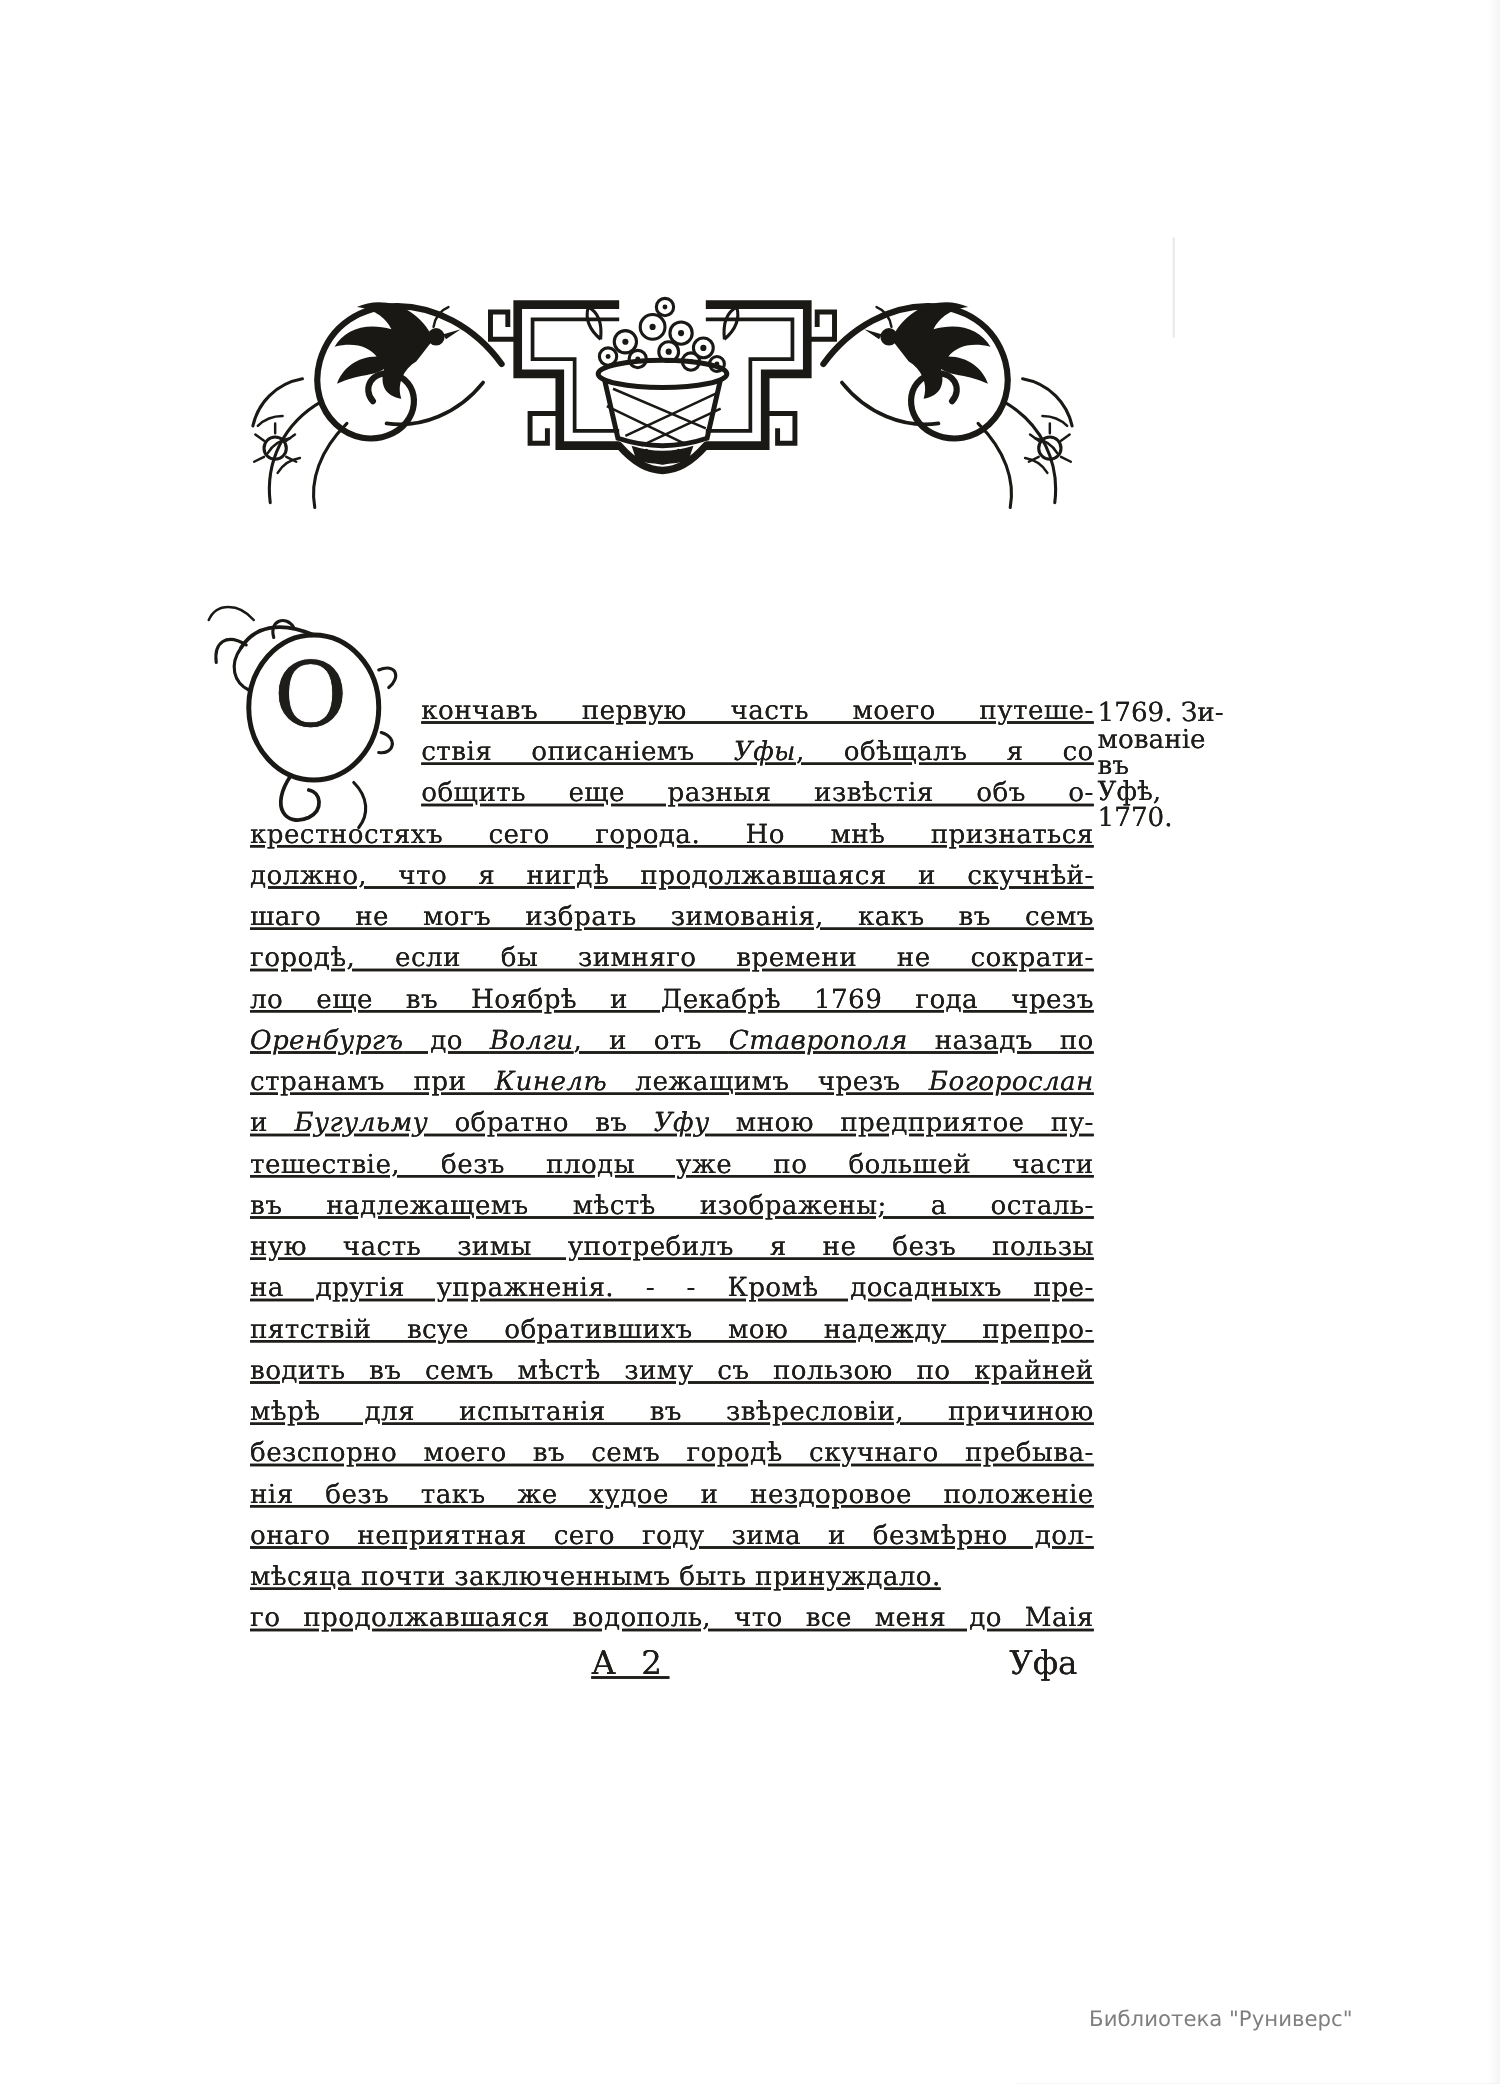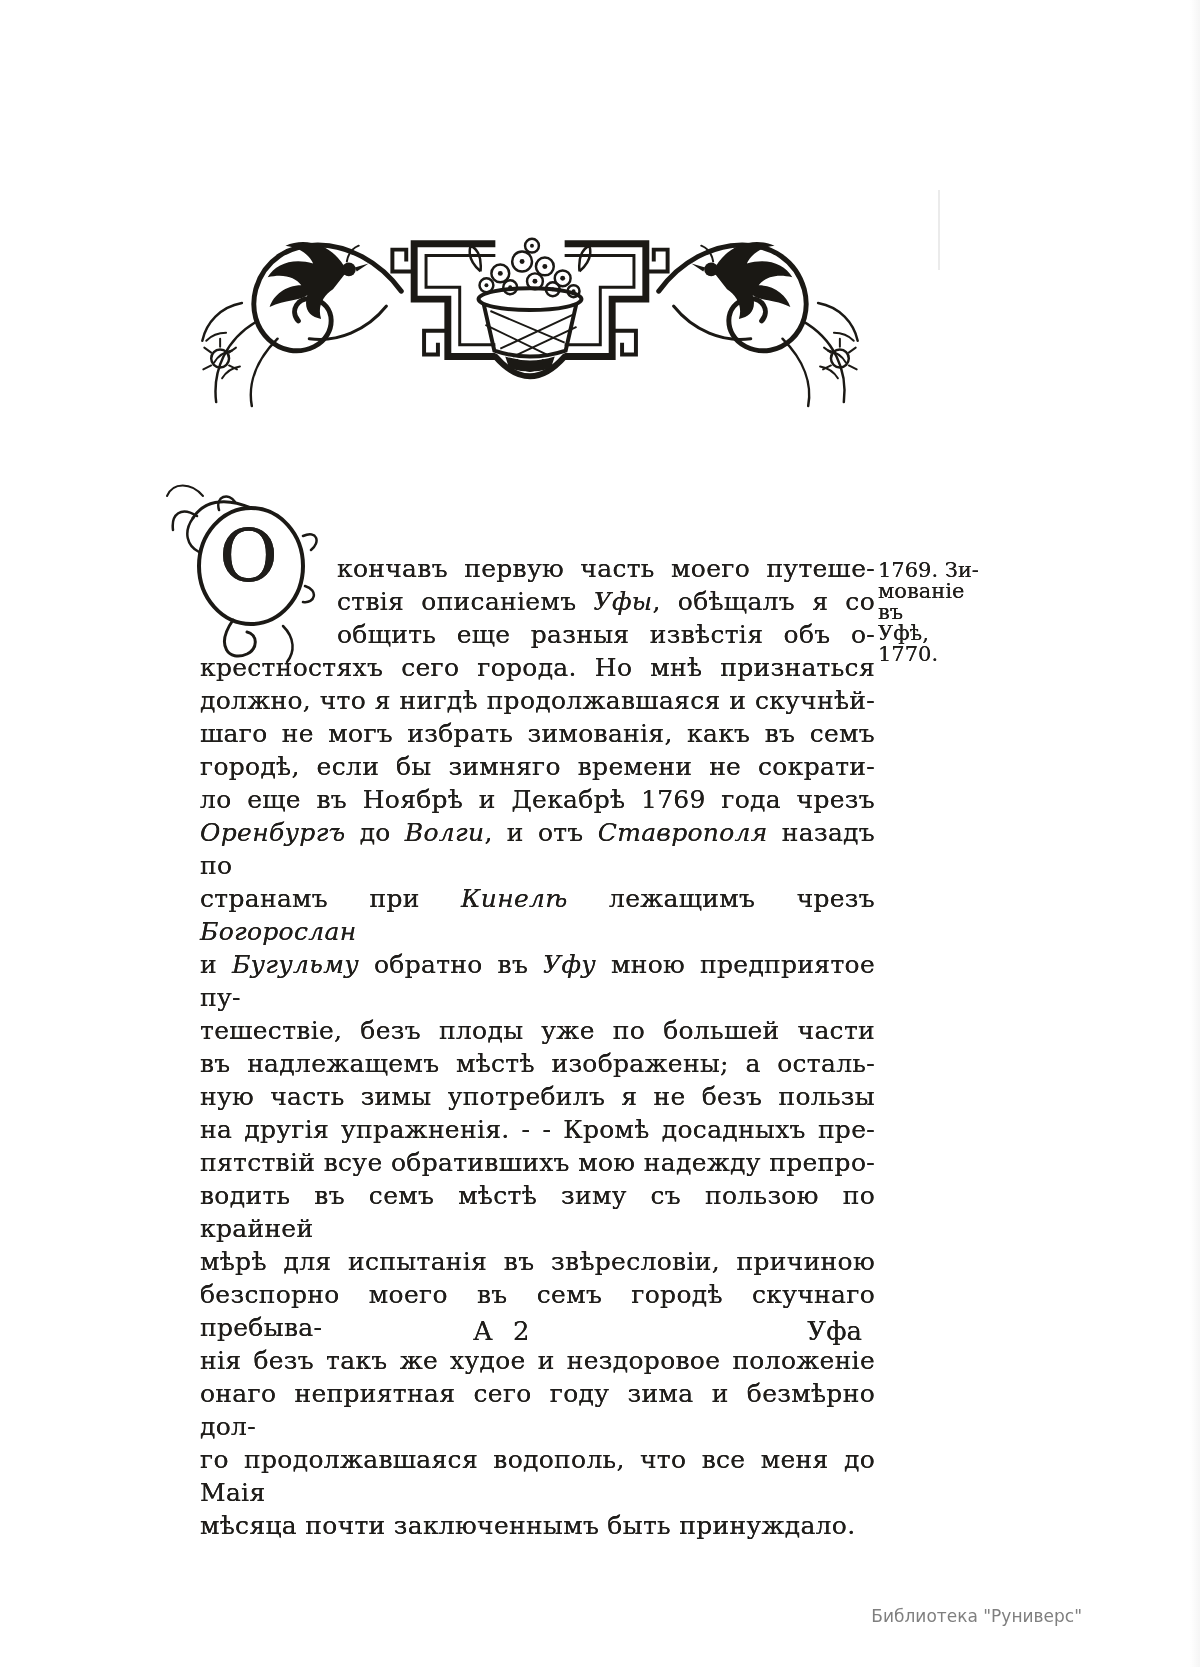--- a/index.html
+++ b/index.html
@@ -19,38 +19,39 @@
   .headpiece{position:absolute;left:195px;top:212px;width:670px;height:198px;}
   .cartouche{position:absolute;left:163px;top:466px;width:170px;height:200px;}
   .drop-letter{
     position:absolute;left:219px;top:520px;
     font-size:72px;line-height:1;color:#1f1d1a;
     text-shadow:0 0 .6px currentColor;
   }
 
   .text-block{
     position:absolute;left:200px;top:552px;width:675px;
-    font-size:25px;line-height:33px;
+    font-size:21px;line-height:33px;
     text-shadow:0 0 .5px currentColor;
     letter-spacing:.3px;
+    text-decoration:underline;
   }
   .line{text-align:justify;text-align-last:justify;}
   .line.indent{margin-left:137px;}
   .line.nojust{text-align-last:left;}
   .it{font-style:italic;}
 
   .margin-note{
     position:absolute;left:878px;top:560px;width:112px;
     font-size:21px;line-height:21px;
     text-shadow:0 0 .4px currentColor;
   }
 
   .footer{position:absolute;left:200px;top:1316px;width:675px;height:36px;
     font-size:26px;text-shadow:0 0 .5px currentColor;}
-  .footer .sig{position:absolute;left:273px;letter-spacing:6px;}
+  .footer .sig{position:absolute;left:273px;letter-spacing:6px;text-decoration:underline;}
   .footer .catch{position:absolute;right:13px;}
 
   .watermark{
     position:absolute;right:118px;top:1606px;
     font-family:"DejaVu Sans","Liberation Sans",sans-serif;
     font-size:17px;color:#7f7f7f;
   }
 </style>
 </head>
 <body>
@@ -162,22 +163,22 @@
       <div class="line"><span>тешествіе, безъ плоды уже по большей части</span></div>
       <div class="line"><span>въ надлежащемъ мѣстѣ изображены; а осталь-</span></div>
       <div class="line"><span>ную часть зимы употребилъ я не безъ пользы</span></div>
       <div class="line"><span>на другія упражненія. - - Кромѣ досадныхъ пре-</span></div>
       <div class="line"><span>пятствій всуе обратившихъ мою надежду препро-</span></div>
       <div class="line"><span>водить въ семъ мѣстѣ зиму съ пользою по крайней</span></div>
       <div class="line"><span>мѣрѣ для испытанія въ звѣресловіи, причиною</span></div>
       <div class="line"><span>безспорно моего въ семъ городѣ скучнаго пребыва-</span></div>
       <div class="line"><span>нія безъ такъ же худое и нездоровое положеніе</span></div>
       <div class="line"><span>онаго неприятная сего году зима и безмѣрно дол-</span></div>
+      <div class="line nojust"><span>мѣсяца почти заключеннымъ быть принуждало.</span></div>
       <div class="line"><span>го продолжавшаяся водополь, что все меня до Маія</span></div>
-      <div class="line nojust"><span>мѣсяца почти заключеннымъ быть принуждало.</span></div>
     </div>
 
   <div class="margin-note">
       <div>1769. Зи-</div>
       <div>мованіе въ</div>
       <div>Уфѣ, 1770.</div>
     </div>
 
   <div class="footer">
     <span class="sig">А 2</span>

